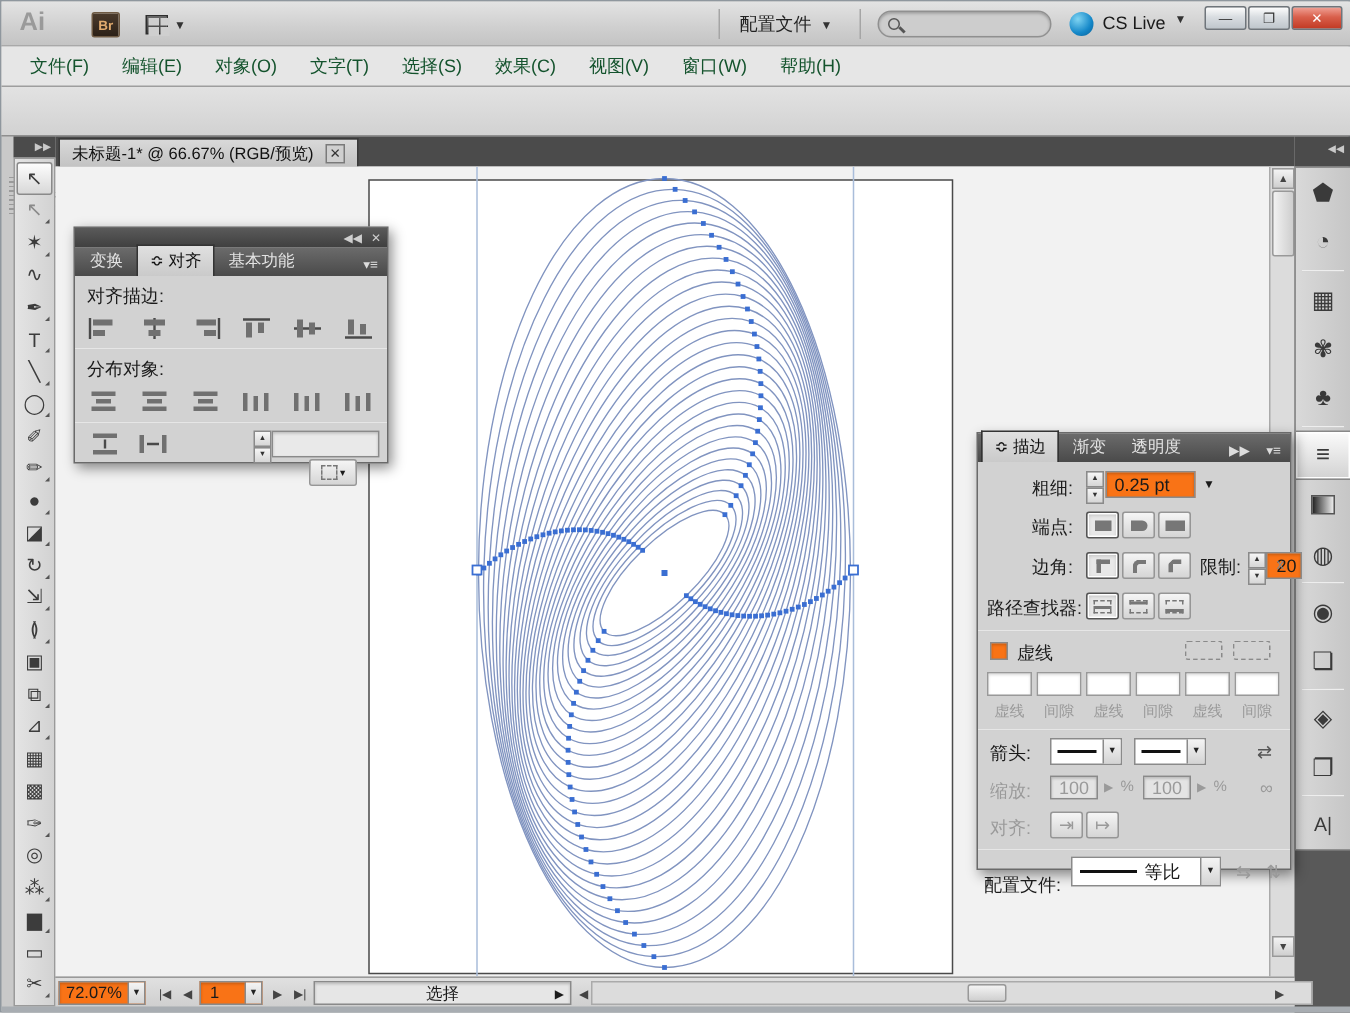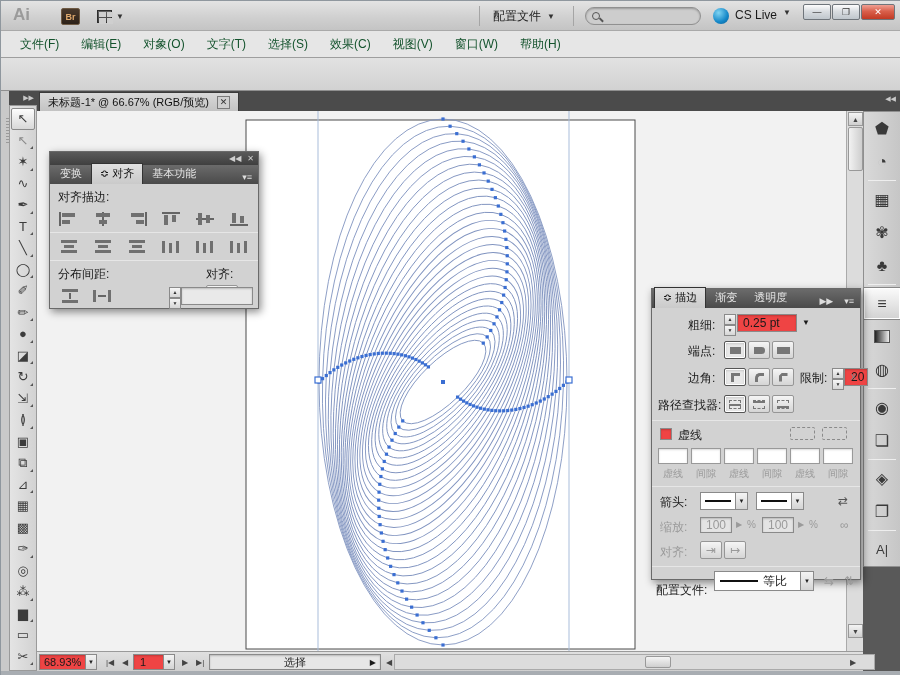--- a/index.html
+++ b/index.html
@@ -37,21 +37,21 @@
   .menu-item { padding:4px 11px; color:#14532d; }
 
   
   #controlbar { position:absolute; left:0; top:57px; width:900px; height:33px;
     background:linear-gradient(#e2e2e2,#d2d2d2); border-bottom:1px solid #8f8f8f; }
   .cb { position:absolute; top:63px; }
   .grip { position:absolute; left:5px; top:60px; width:4px; height:26px;
     background:repeating-linear-gradient(#9a9a9a 0 1px,transparent 1px 3px); }
   .bluelink { color:#2a52c8; text-decoration:underline; }
   .btn3d { background:linear-gradient(#fbfbfb,#dcdcdc 50%,#cfcfcf); border:1px solid #8a8a8a; border-radius:2px; }
-  .sunken { background:#ef4444; border:1px solid #8a8a8a; box-shadow:inset 0 1px 2px rgba(0,0,0,.2); }
+  .sunken { background:#f97316; border:1px solid #8a8a8a; box-shadow:inset 0 1px 2px rgba(0,0,0,.2); }
   .ddbox { display:flex; align-items:center; height:20px; }
   .dd-arrow { width:13px; height:100%; border-left:1px solid #8a8a8a; display:flex; align-items:center; justify-content:center;
     font-size:7px; color:#222; background:linear-gradient(#f4f4f4,#d4d4d4); }
   .swatch-none { width:14px; height:14px; background:#fff; border:1px solid #555; position:relative; overflow:hidden; }
   .swatch-none::after { content:""; position:absolute; left:-2px; top:6px; width:24px; height:2px; background:#d22; transform:rotate(-45deg); }
   .swatch-black { width:14px; height:14px; background:#111; border:1px solid #555; box-shadow:inset 0 0 0 2px #fff; }
   .spin { width:12px; height:20px; display:flex; flex-direction:column; }
   .spin span { flex:1; font-size:5px; line-height:9px; text-align:center; color:#333; background:linear-gradient(#f6f6f6,#d6d6d6); border:1px solid #8a8a8a; }
   .hline { height:2px; background:#111; }
   .cb-right-icon { position:absolute; right:6px; top:60px; font-size:10px; color:#444; letter-spacing:-1px; }
@@ -504,20 +504,21 @@
           </span>
           <span class="aicon">
             <svg width="22" height="16" viewBox="0 0 22 16">
               <line x1="2" y1="14" x2="20" y2="14" stroke="#4a4a4a" stroke-width="1.6"></line>
               <rect x="4" y="2" width="4" height="10" fill="#707070"></rect>
               <rect x="12" y="5" width="4" height="7" fill="#707070"></rect>
             </svg>
           </span>
         </div>
       <div class="psep" style="margin:3px 0"></div>
+      <div class="plabel" style="padding:2px 8px">分布对象:</div>
       <div class="icon-row" id="distribute-objects-row">
           <span class="aicon">
             <svg width="22" height="16" viewBox="0 0 22 16">
               <rect x="3" y="1" width="16" height="3" fill="#707070"></rect>
               <rect x="6" y="6" width="10" height="3" fill="#707070"></rect>
               <rect x="3" y="11" width="16" height="3" fill="#707070"></rect>
             </svg>
           </span>
           <span class="aicon">
             <svg width="22" height="16" viewBox="0 0 22 16">
@@ -551,21 +552,20 @@
             <svg width="22" height="16" viewBox="0 0 22 16">
               <rect x="2" y="2" width="3" height="12" fill="#707070"></rect>
               <rect x="9" y="4" width="3" height="10" fill="#707070"></rect>
               <rect x="16" y="2" width="3" height="12" fill="#707070"></rect>
             </svg>
           </span>
         </div>
       <div class="psep" style="margin:3px 0"></div>
       <div style="display:flex">
         <div style="flex:1">
-          <div class="plabel" style="padding:2px 8px">分布间距:</div>
           <div class="icon-row" id="spacing-row" style="gap:8px">
               <span class="aicon">
                 <svg width="22" height="16" viewBox="0 0 22 16">
                   <rect x="3" y="1" width="16" height="3" fill="#707070"></rect>
                   <rect x="3" y="12" width="16" height="3" fill="#707070"></rect>
                   <line x1="11" y1="5" x2="11" y2="11" stroke="#4a4a4a" stroke-width="1.6"></line>
                 </svg>
               </span>
               <span class="aicon">
                 <svg width="22" height="16" viewBox="0 0 22 16">
@@ -717,21 +717,21 @@
         <span style="margin-left:5px">等比</span>
         <span class="dd-arrow" style="margin-left:auto;width:13px;font-size:6px">▼</span>
       </span>
       <span class="gray" style="position:absolute;left:172px;top:266px">⇆</span>
       <span class="gray" style="position:absolute;left:192px;top:266px">⇅</span>
     </div>
   </div>
 
   <div id="statusbar">
     <span class="sb sunken ddbox" style="left:2px;width:58px;height:16px">
-      <span style="padding-left:4px;font-size:11px">68.93%</span>
+      <span style="padding-left:4px;font-size:11px">72.07%</span>
       <span class="dd-arrow" style="margin-left:auto;width:11px;font-size:6px">▼</span>
     </span>
     <span class="sb navarr" style="left:66px">|◀</span>
     <span class="sb navarr" style="left:82px">◀</span>
     <span class="sb sunken ddbox" style="left:96px;width:42px;height:16px">
       <span style="padding-left:6px">1</span>
       <span class="dd-arrow" style="margin-left:auto;width:11px;font-size:6px">▼</span>
     </span>
     <span class="sb navarr" style="left:142px">▶</span>
     <span class="sb navarr" style="left:156px">▶|</span>

